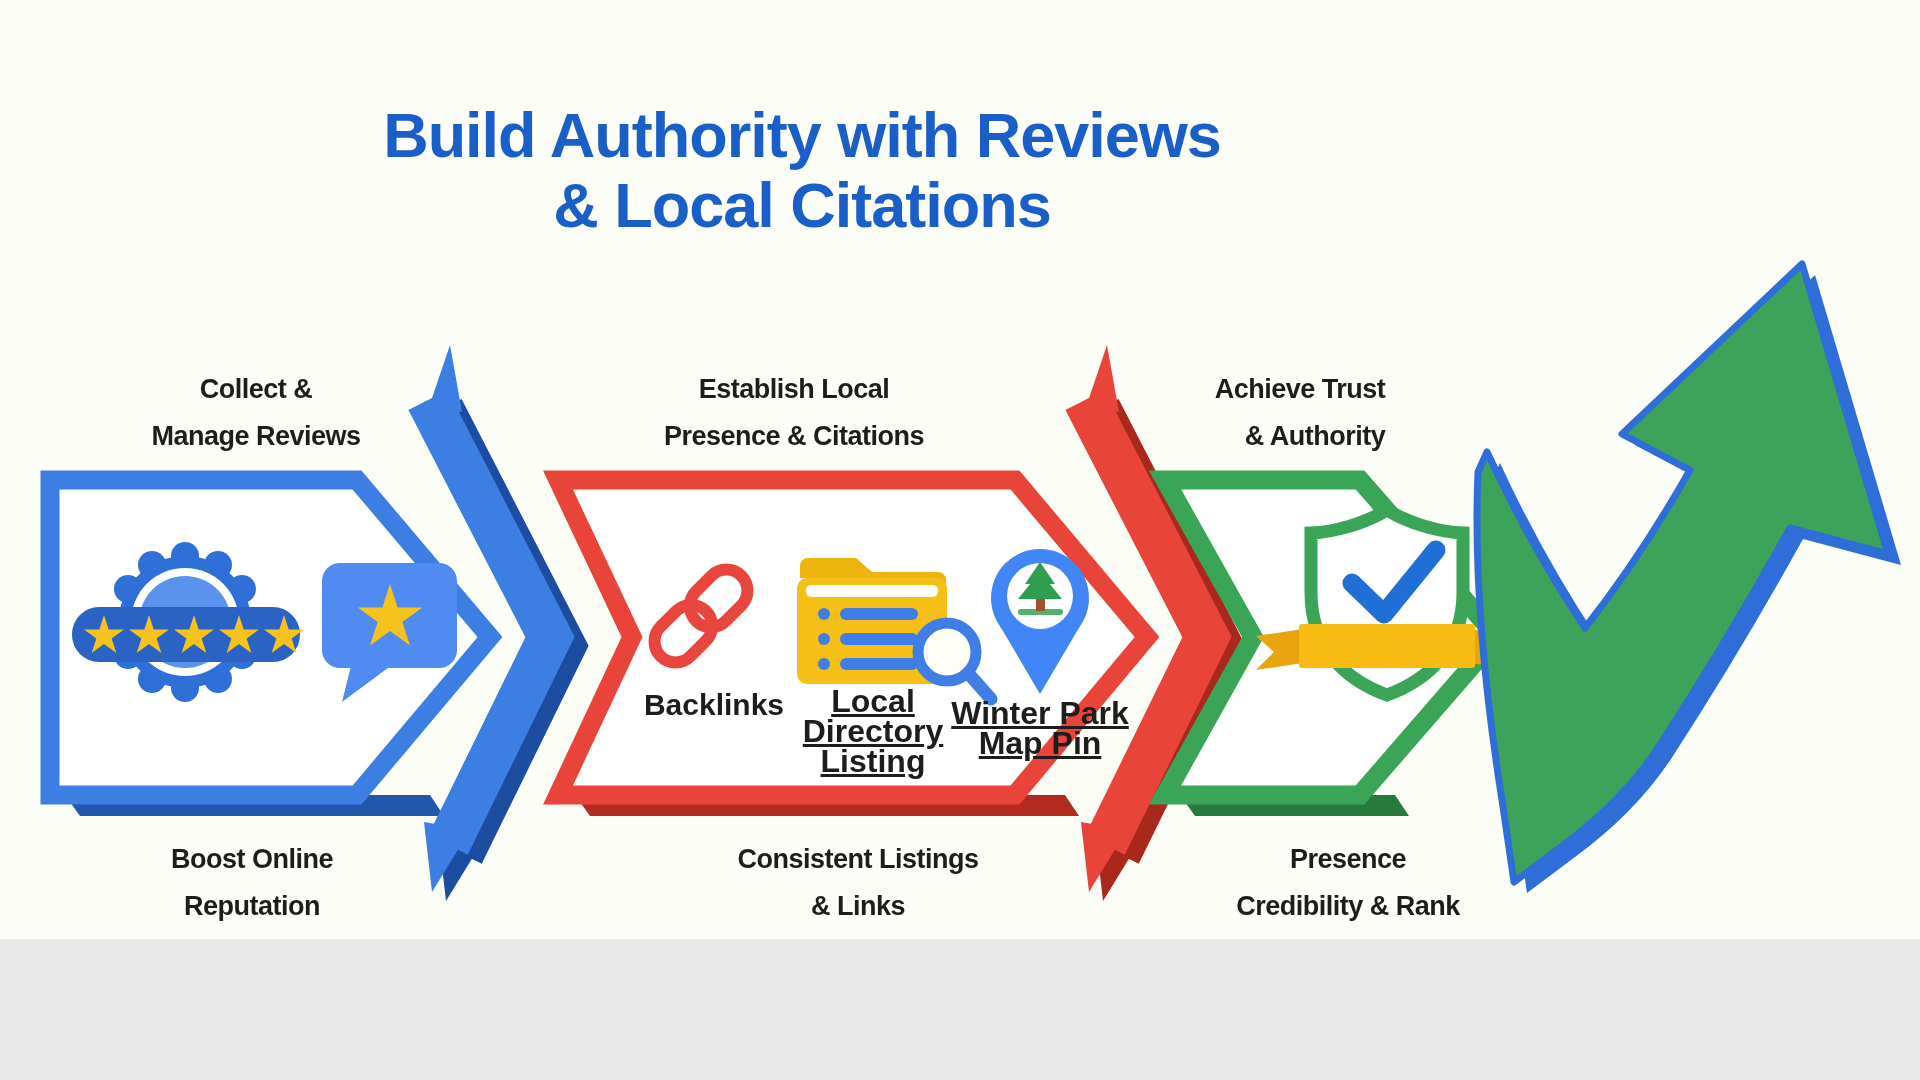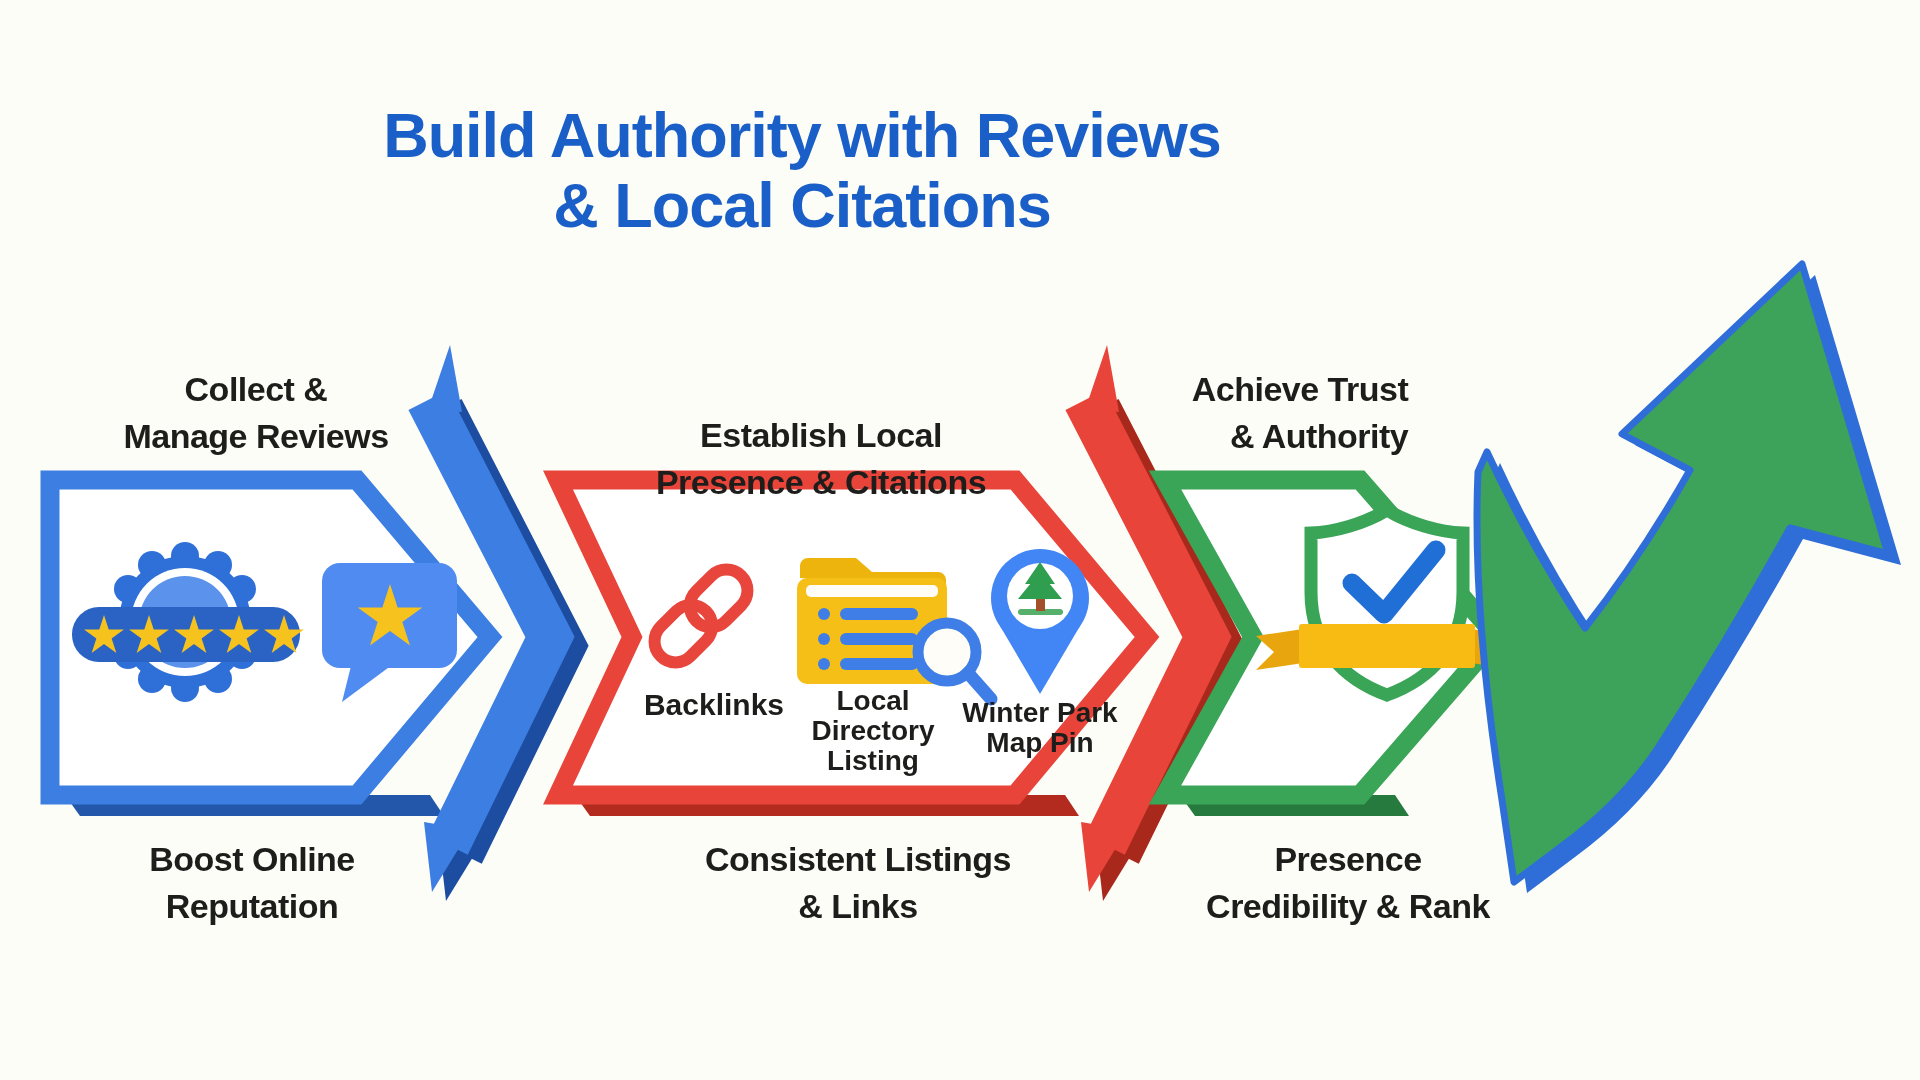--- a/index.html
+++ b/index.html
@@ -1,25 +1,25 @@
 <!DOCTYPE html>
 <html><head>
 <meta charset="utf-8">
 <style>
   html,body{margin:0;padding:0;background:#e8e8e8;}
   #canvas{
-    position:relative;width:1920px;height:1080px;overflow:hidden;
+    position:relative;width:1920px;height:939px;overflow:hidden;
     background:#fdfdf8;font-family:"Liberation Sans",sans-serif;
   }
   #shapes{position:absolute;left:0;top:0;width:1920px;height:1080px;}
   .label{position:absolute;transform:translateX(-50%);text-align:center;
     font-weight:700;color:#1d1d1b;white-space:nowrap;line-height:1.2;}
   .title{font-size:63px;line-height:70px;color:#1a5fc8;letter-spacing:-1px;}
-  .stage-label{font-size:34px;line-height:47px;letter-spacing:-0.5px;}
-  .icon-label{font-size:28px;line-height:30px;}
+  .stage-label{font-size:27px;line-height:47px;letter-spacing:-0.5px;}
+  .icon-label{font-size:32px;line-height:30px;text-decoration:underline;}
   .icon-label-lg{font-size:30px;line-height:34px;}
   .outcome{font-size:37px;line-height:43px;}
 </style>
 </head>
 <body>
 
 <div id="canvas">
 
   <svg id="shapes" viewBox="0 0 1920 1080">
     <defs>
@@ -142,21 +142,21 @@
 
   <div class="label title" style="left:802px;top:100px;">
     <div>Build Authority with Reviews</div>
     <div>&amp; Local Citations</div>
   </div>
 
   <div class="label stage-label" style="left:256px;top:366px;">
     <div>Collect &amp;</div>
     <div>Manage Reviews</div>
   </div>
-  <div class="label stage-label" style="left:821px;top:366px;margin-top:46px;">
+  <div class="label stage-label" style="left:794px;top:366px;">
     <div>Establish Local</div>
     <div>Presence &amp; Citations</div>
   </div>
   <div class="label stage-label" style="left:1300px;top:366px;text-align:right;">
     <div>Achieve Trust</div>
     <div>&amp; Authority</div>
   </div>
 
   <div class="label icon-label-lg" style="left:702px;top:688px;margin-left:12px;">
     <div>Backlinks</div>

